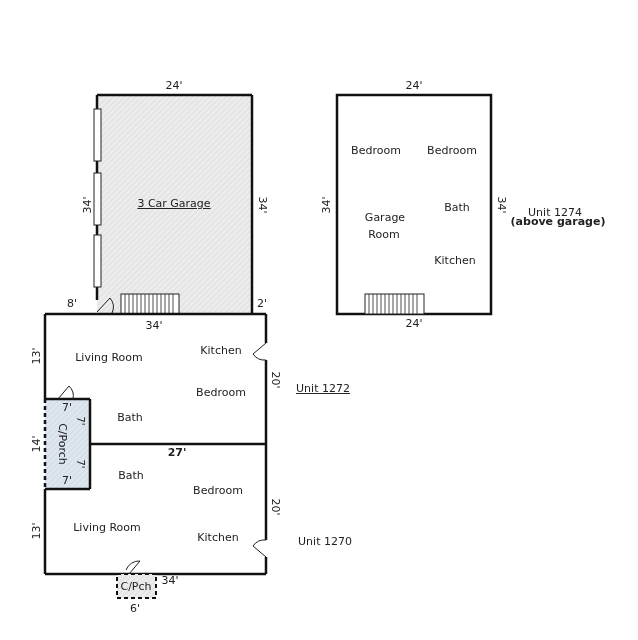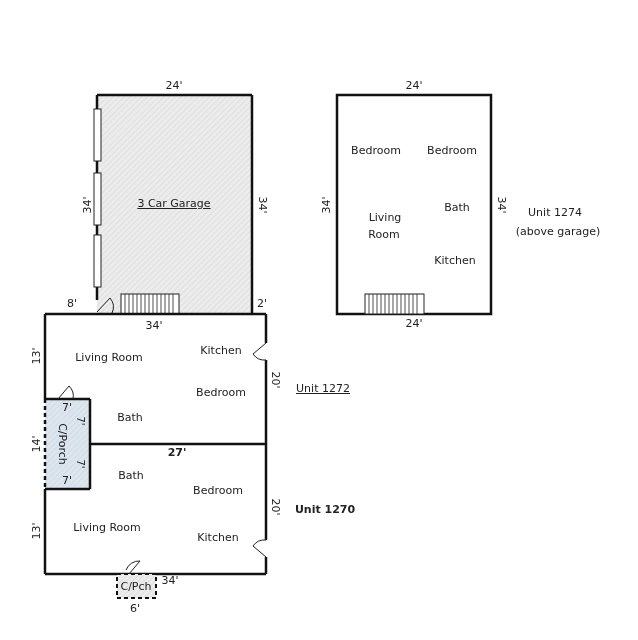--- a/index.html
+++ b/index.html
@@ -117,26 +117,26 @@
 <div class="lbl rot-r" style="left:262px; top:205px;">34'</div>
 <div class="lbl c" style="left:72px; top:298px;">8'</div>
 <div class="lbl c" style="left:262px; top:298px;">2'</div>
 
 <div class="lbl c" style="left:414px; top:80px;">24'</div>
 <div class="lbl c" style="left:414px; top:318px;">24'</div>
 <div class="lbl rot-l" style="left:326px; top:205px;">34'</div>
 <div class="lbl rot-r" style="left:501px; top:205px;">34'</div>
 <div class="lbl c" style="left:376px; top:145px;">Bedroom</div>
 <div class="lbl c" style="left:452px; top:145px;">Bedroom</div>
-<div class="lbl c" style="left:385px; top:212px;">Living</div>
+<div class="lbl c" style="left:385px; top:212px;">Garage</div>
 <div class="lbl c" style="left:384px; top:229px;">Room</div>
 <div class="lbl c" style="left:457px; top:202px;">Bath</div>
 <div class="lbl c" style="left:455px; top:255px;">Kitchen</div>
 <div class="lbl c" style="left:555px; top:207px;">Unit 1274</div>
-<div class="lbl c" style="left:558px; top:226px;">(above garage)</div>
+<div class="lbl c" style="left:558px; top:216px;font-weight:bold;">(above garage)</div>
 
 <div class="lbl c" style="left:154px; top:320px;">34'</div>
 <div class="lbl rot-l" style="left:36px; top:356px;">13'</div>
 <div class="lbl rot-r" style="left:275px; top:380px;">20'</div>
 <div class="lbl c" style="left:109px; top:352px;">Living Room</div>
 <div class="lbl c" style="left:221px; top:345px;">Kitchen</div>
 <div class="lbl c" style="left:221px; top:387px;">Bedroom</div>
 <div class="lbl c" style="left:130px; top:412px;">Bath</div>
 <div class="lbl c" style="left:323px; top:383px;text-decoration:underline;">Unit 1272</div>
 
@@ -147,17 +147,17 @@
 <div class="lbl rot-r2" style="left:80px; top:421px;">7'</div>
 <div class="lbl rot-r2" style="left:80px; top:464px;">7'</div>
 
 <div class="lbl c" style="left:177px; top:447px;font-weight:bold;">27'</div>
 <div class="lbl rot-l" style="left:36px; top:531px;">13'</div>
 <div class="lbl rot-r" style="left:275px; top:507px;">20'</div>
 <div class="lbl c" style="left:131px; top:470px;">Bath</div>
 <div class="lbl c" style="left:218px; top:485px;">Bedroom</div>
 <div class="lbl c" style="left:107px; top:522px;">Living Room</div>
 <div class="lbl c" style="left:218px; top:532px;">Kitchen</div>
-<div class="lbl c" style="left:325px; top:504px;font-weight:bold;">Unit 1270</div>
+<div class="lbl c" style="left:325px; top:536px;">Unit 1270</div>
 <div class="lbl c" style="left:170px; top:575px;">34'</div>
 
 <div class="lbl c" style="left:136px; top:581px;">C/Pch</div>
 <div class="lbl c" style="left:135px; top:603px;">6'</div>
 
 </body></html>

